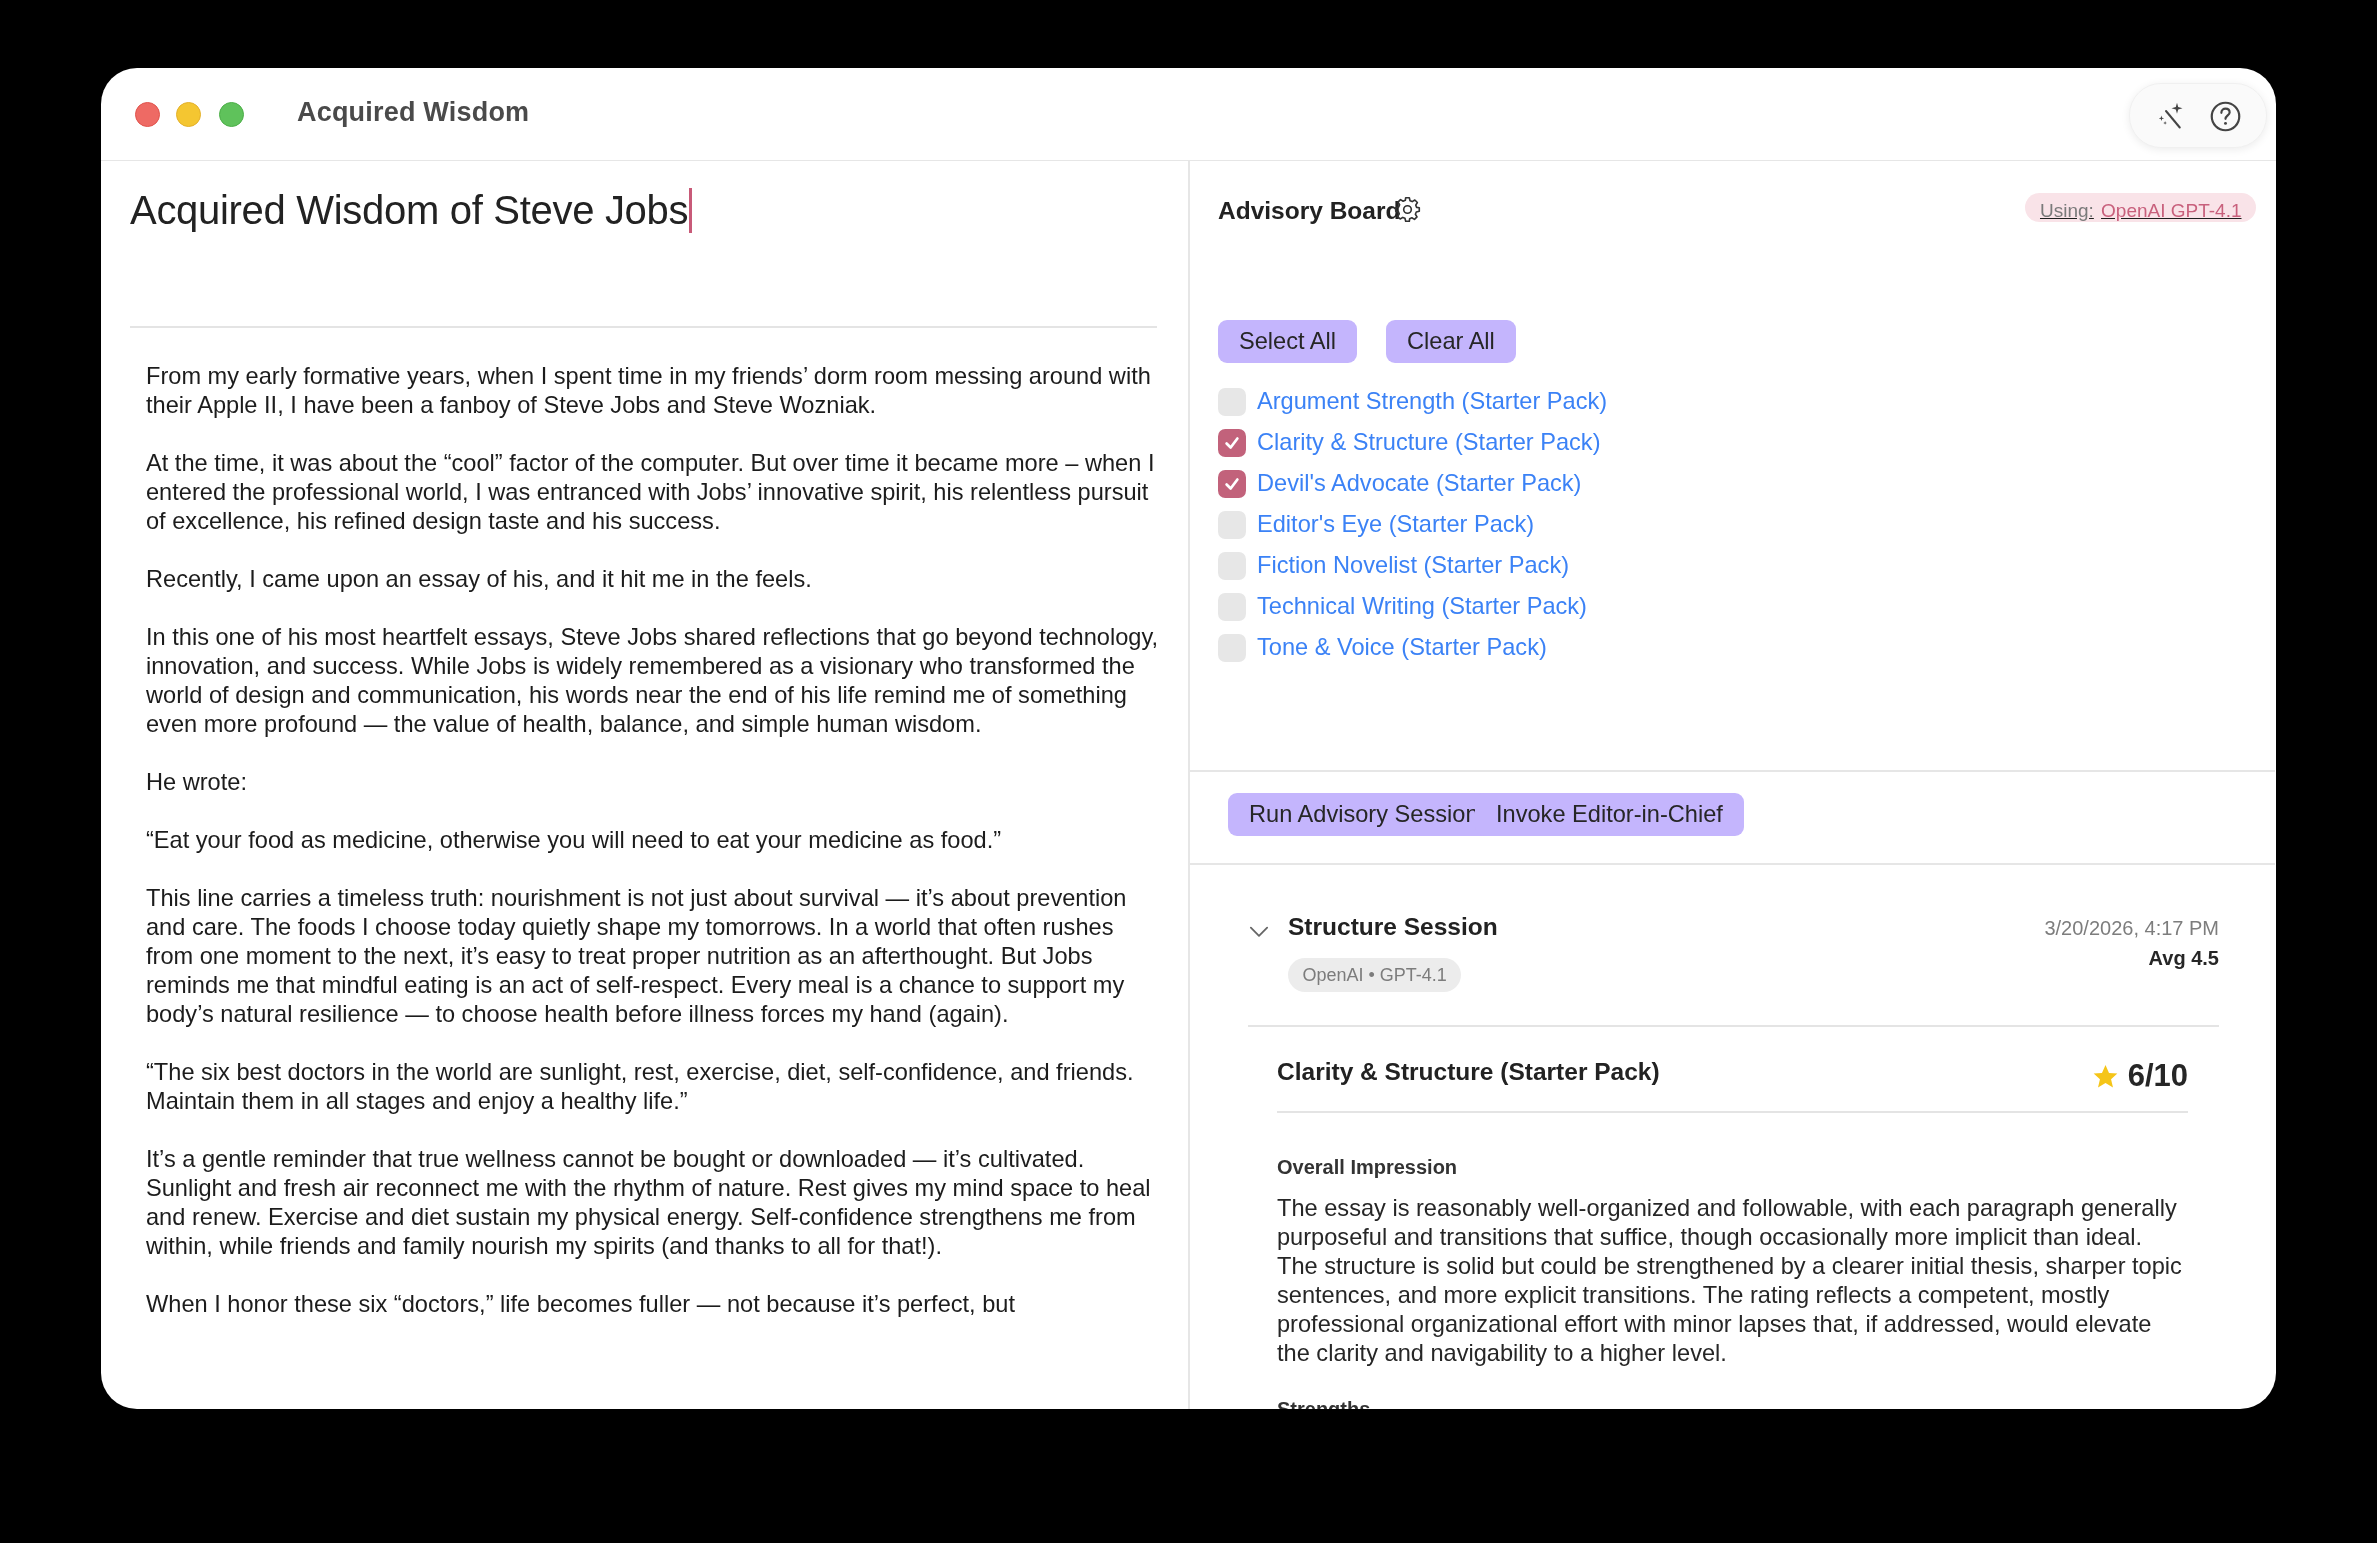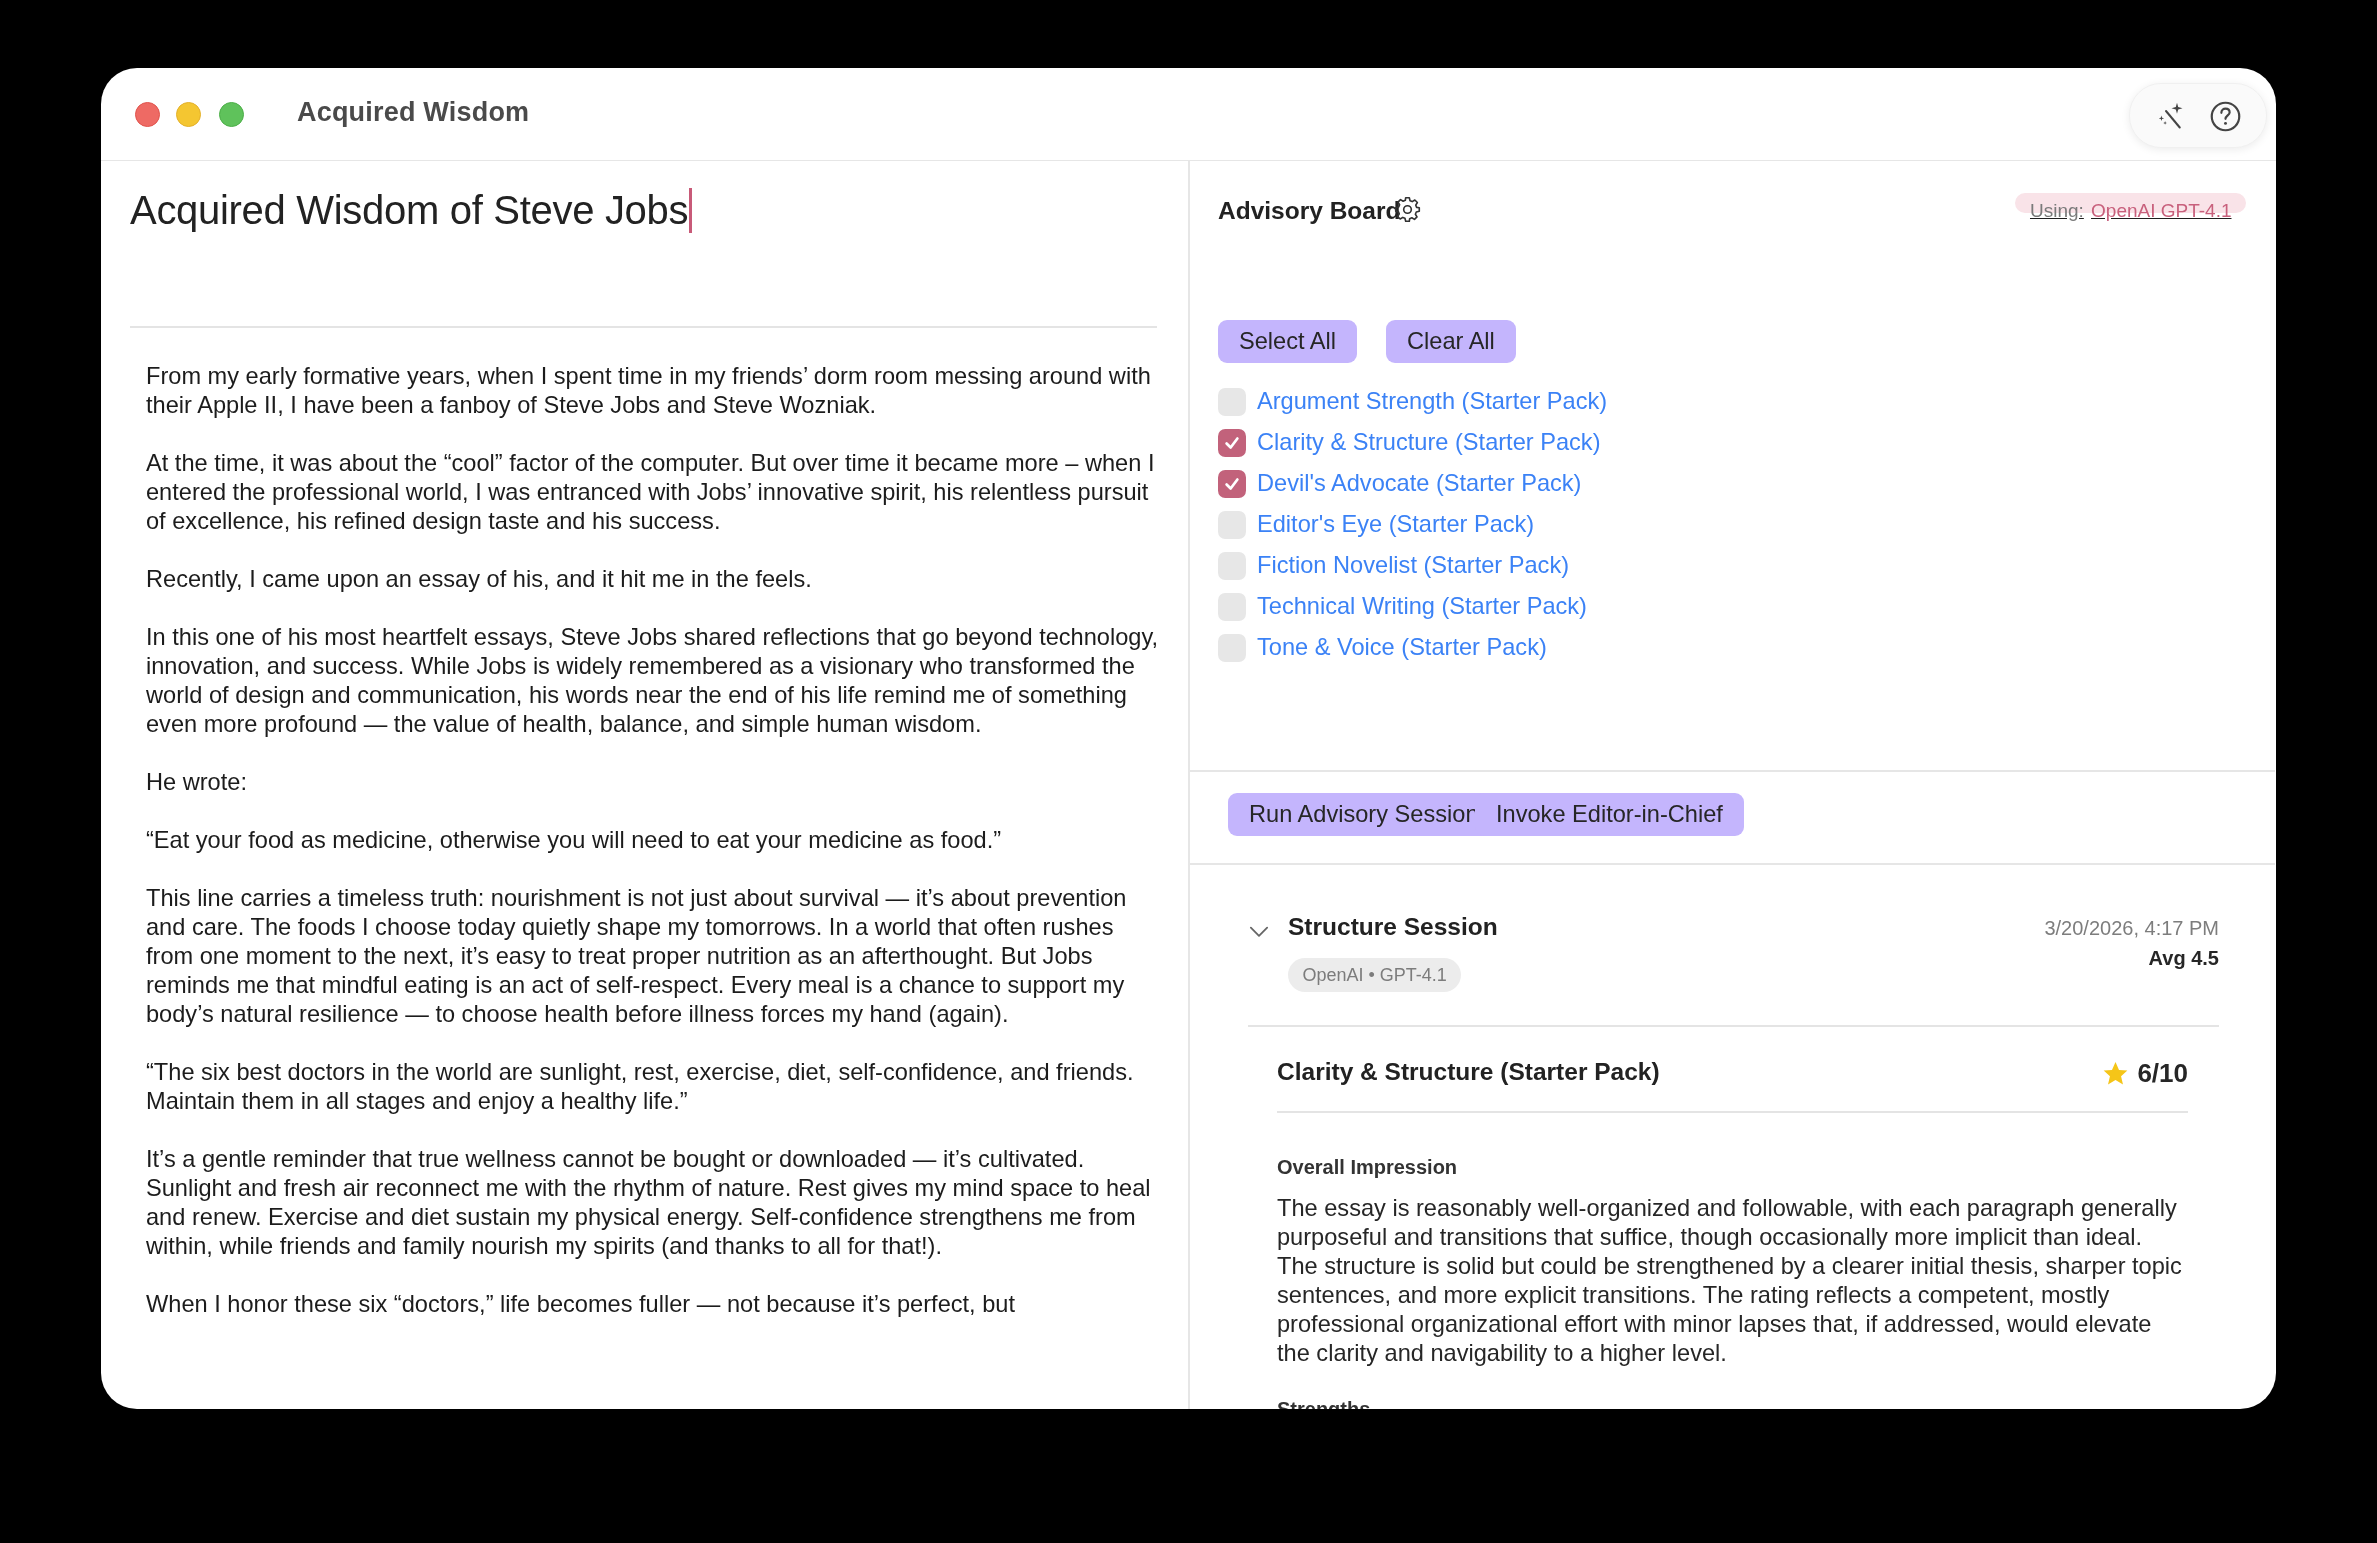--- a/index.html
+++ b/index.html
@@ -36,21 +36,21 @@
   .doc-divider { position:absolute; left:29px; top:165px; width:1027px; height:1.8px; background:#e4e4e4; }
   .doc-body { position:absolute; left:45px; top:201px; width:1015px; font-size:23.6px; line-height:29px; color:#1c1c1c; }
   .doc-body p { margin:0 0 29px 0; }
 
   .v-divider { position:absolute; left:1087px; top:93px; width:1.8px; height:1248px; background:#e6e6e6; }
 
   .right-pane { position:absolute; left:1089px; top:93px; width:1085px; height:1248px; overflow:hidden; }
   .board-title { position:absolute; left:28px; top:36px; font-size:24.5px; font-weight:bold; color:#222; }
   .gear { position:absolute; left:203px; top:34px; width:29px; height:29px; cursor:pointer; }
   .model-badge {
-    position:absolute; right:29px; top:32px; height:20px; padding:0 14.5px; border-radius:18px;
+    position:absolute; right:19px; top:32px; height:29px; padding:0 14.5px; border-radius:18px;
     background:#f9e3e8; font-size:19px; line-height:35px; white-space:nowrap;text-decoration:underline;
   }
   .model-badge .lbl { color:#7a7a7a; margin-right:7.2px; }
   .model-badge .val { color:#c8607c; }
   .btn {
     position:absolute; height:43px; padding:0 21px; border-radius:9px; background:#c4b5fd;
     font-size:23.6px; line-height:43px; color:#262626; white-space:nowrap; cursor:pointer; box-sizing:border-box;
   }
   .checklist { position:absolute; left:28px; top:220px; }
   .check-row { position:relative; height:41px; display:flex; align-items:center; cursor:pointer; }
@@ -62,21 +62,21 @@
   .session { position:absolute; left:58px; top:752px; width:971px; }
   .chevron { position:absolute; left:0; top:11px; width:22px; height:16.3px; cursor:pointer; }
   .session-title { position:absolute; left:40px; top:0; font-size:24.5px; font-weight:bold; color:#222; }
   .session-pill { position:absolute; left:40px; top:45px; height:34px; padding:0 14.5px; border-radius:17px; background:#ececec; font-size:18px; line-height:34px; color:#7c7c7c; white-space:nowrap; }
   .session-date { position:absolute; right:0; top:3.6px; font-size:20px; color:#7d7d7d; }
   .session-avg { position:absolute; right:0; top:34px; font-size:20px; font-weight:bold; color:#262626; }
   .session-divider { position:absolute; left:0; top:112px; width:971px; height:1.8px; background:#e4e4e4; }
 
   .card { position:absolute; left:87px; top:897px; width:911px; }
   .card-title { position:absolute; left:0; top:0; font-size:24.5px; font-weight:bold; color:#222; }
-  .card-score { position:absolute; right:0; top:0; font-size:26px; font-weight:bold; color:#262626; display:flex; align-items:center; }
+  .card-score { position:absolute; right:0; top:0; font-size:31px; font-weight:bold; color:#262626; display:flex; align-items:center; }
   .star { width:29px; height:29px; margin-right:7.2px; }
   .card-divider { position:absolute; left:0; top:53px; width:911px; height:1.8px; background:#e4e4e4; }
   .section-label { position:absolute; left:0; font-size:20px; font-weight:bold; color:#333; }
   .section-text { position:absolute; left:0; top:136px; width:911px; font-size:23.6px; line-height:29px; color:#262626; }
 </style>
 </head>
 <body>
 
 <div class="window">
 

